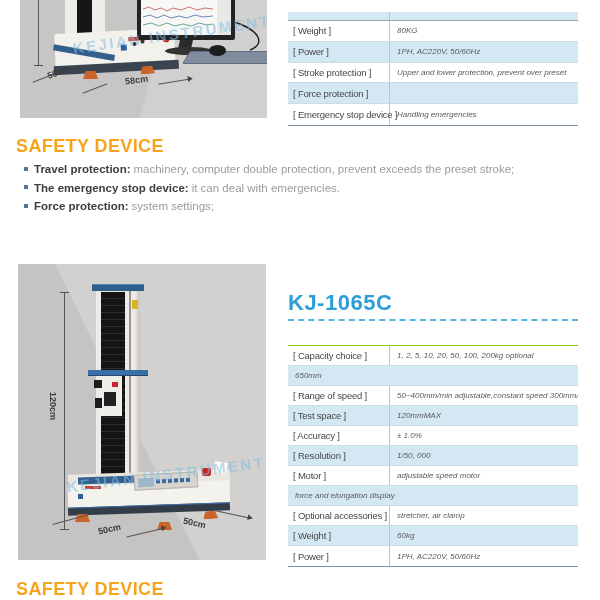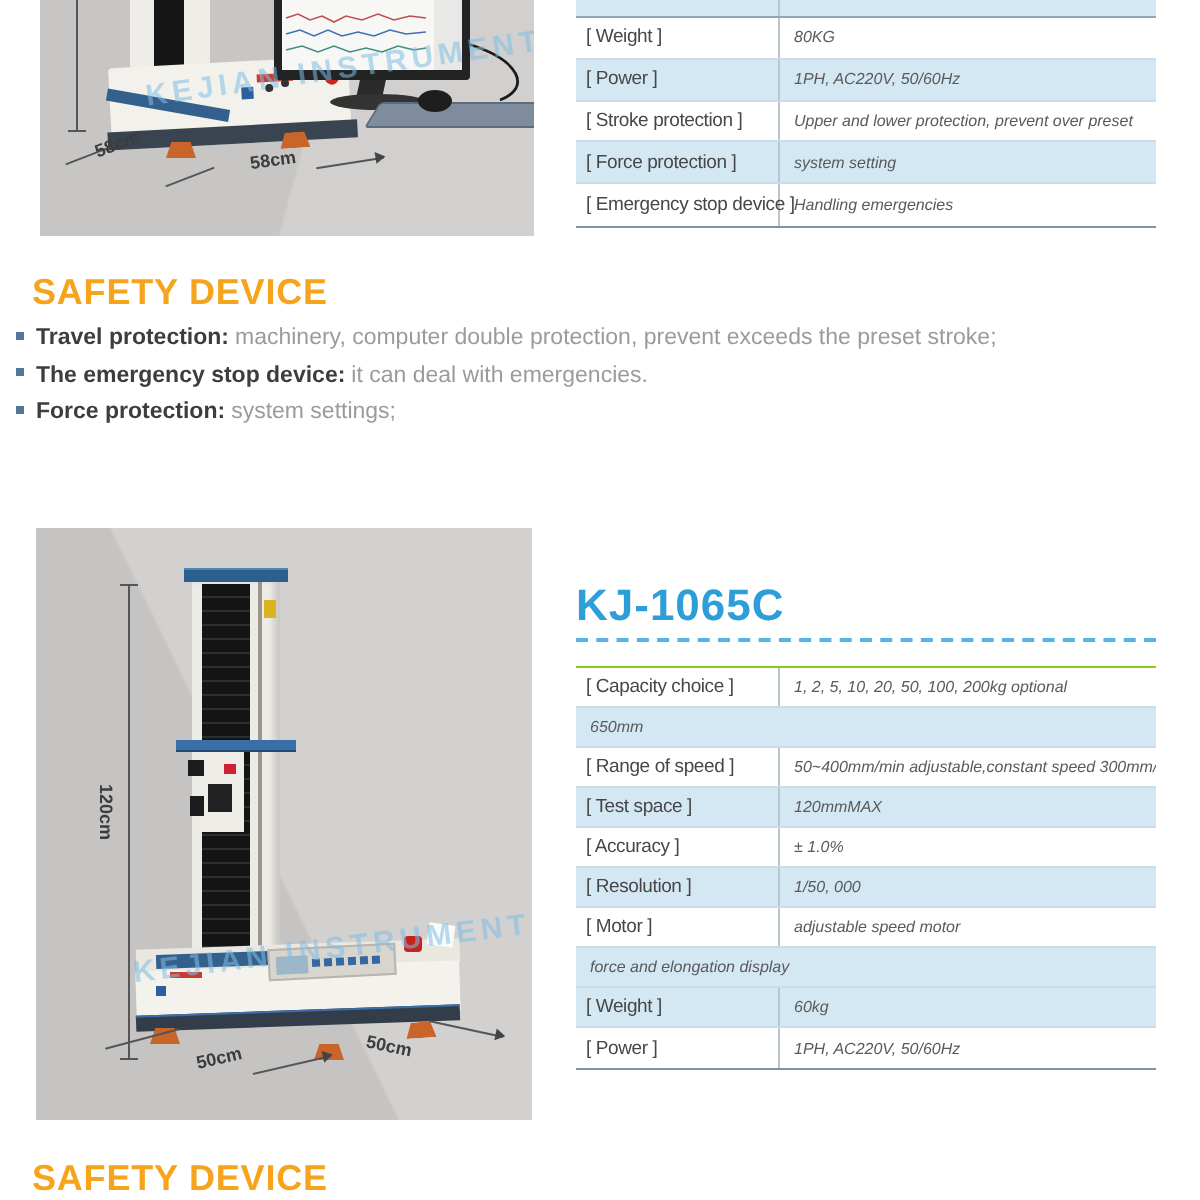--- a/index.html
+++ b/index.html
@@ -77,38 +77,38 @@
   .tl-panel .scr { width:16px; height:9px; background:#9fb6c9; }
   .tl-panel .bt { width:4px; height:4px; background:#3567a0; }
   .tl-emg { position:absolute; left:184px; top:204px; width:9px; height:8px; background:#c4241e; border-radius:2px; }
   .tl-card { position:absolute; left:196px; top:198px; width:13px; height:11px; background:#fbfbf9; transform:rotate(8deg); }
   .tl-logo { position:absolute; left:60px; top:221px; }
   .tl-logo i { display:inline-block; width:5px; height:5px; background:#2d5f9e; margin-right:2px; }
   .tl-logo b { display:inline-block; width:16px; height:3px; background:#cc3b30; vertical-align:top; margin-top:1px; }
   .v-label { writing-mode:vertical-rl; }
 
   
-  .spec-table { position:absolute; left:288px; width:290px; border-bottom:1px solid #7e93a0; }
+  .spec-table { position:absolute; left:288px; width:290px; border-bottom:1px solid #7e93a0;margin-top:12px; }
   .spec-table .row { display:flex; background:#fff; border-bottom:1px solid #c9dce8; align-items:stretch; }
   .spec-table .row:last-child { border-bottom:none; }
   .spec-table .row.blue { background:#d4e8f4; }
   .spec-table .row.partial { height:9px; border-bottom:1px solid #93a6b2; }
   .t1 .row { height:20.8px; }
   .t2 .row { height:20px; }
   .spec-table .label { width:102px; padding-left:5px; display:flex; align-items:center;
     font-size:9.5px; letter-spacing:-0.2px; color:#474747; border-right:1px solid #b6c5ce; white-space:nowrap; }
   .spec-table .value { flex:1; padding-left:7px; display:flex; align-items:center;
     font-size:8px; color:#5a5a5a; white-space:nowrap; overflow:hidden;font-style:italic; }
 
   
   .safety-heading { position:absolute; left:16px; font-size:18px; font-weight:bold;
     color:#f7a41d; letter-spacing:0.4px; white-space:nowrap; }
   .h-top { top:136px; }
   .h-bottom { top:579px; }
-  .bullets { position:absolute; left:8px; top:160px; list-style:none; }
+  .bullets { position:absolute; left:24px; top:160px; list-style:none; }
   .bullets li { font-size:11.5px; line-height:18.5px; color:#9b9b9b; }
   .bullets .sq { display:inline-block; width:4px; height:4px; background:#53779b; margin:0 6px 2px 0; vertical-align:middle; }
   .bullets b { color:#3d3d3d; margin-right:3px; }
   .product-title { position:absolute; left:288px; top:290px; font-size:22px; font-weight:bold;
     color:#2d9ed8; letter-spacing:0.5px; }
   .dash-rule { position:absolute; left:288px; top:319px; width:290px; height:0;
     border-top:2px dashed #56b4e4; }
 </style>
 </head>
 <body>
@@ -167,21 +167,20 @@
     <div class="row blue">
       <div class="label">[ Power ]</div>
       <div class="value">1PH, AC220V, 50/60Hz</div>
     </div>
     <div class="row">
       <div class="label">[ Stroke protection ]</div>
       <div class="value">Upper and lower protection, prevent over preset</div>
     </div>
     <div class="row blue">
       <div class="label">[ Force protection ]</div>
-      <div class="value">system setting</div>
     </div>
     <div class="row">
       <div class="label">[ Emergency stop device ]</div>
       <div class="value">Handling emergencies</div>
     </div>
   </div>
 
   <h2 class="safety-heading h-top">SAFETY DEVICE</h2>
   <ul class="bullets">
     <li><span class="sq"></span><b>Travel protection:</b><span>machinery, computer double protection, prevent exceeds the preset stroke;</span></li>
@@ -260,20 +259,24 @@
       <div class="label">[ Resolution ]</div>
       <div class="value">1/50, 000</div>
     </div>
     <div class="row">
       <div class="label">[ Motor ]</div>
       <div class="value">adjustable speed motor</div>
     </div>
     <div class="row blue">
       <div class="value">force and elongation display</div>
     </div>
+    <div class="row">
+      <div class="label">[ Optional accessories ]</div>
+      <div class="value">stretcher, air clamp</div>
+    </div>
     <div class="row blue">
       <div class="label">[ Weight ]</div>
       <div class="value">60kg</div>
     </div>
     <div class="row">
       <div class="label">[ Power ]</div>
       <div class="value">1PH, AC220V, 50/60Hz</div>
     </div>
   </div>
 

